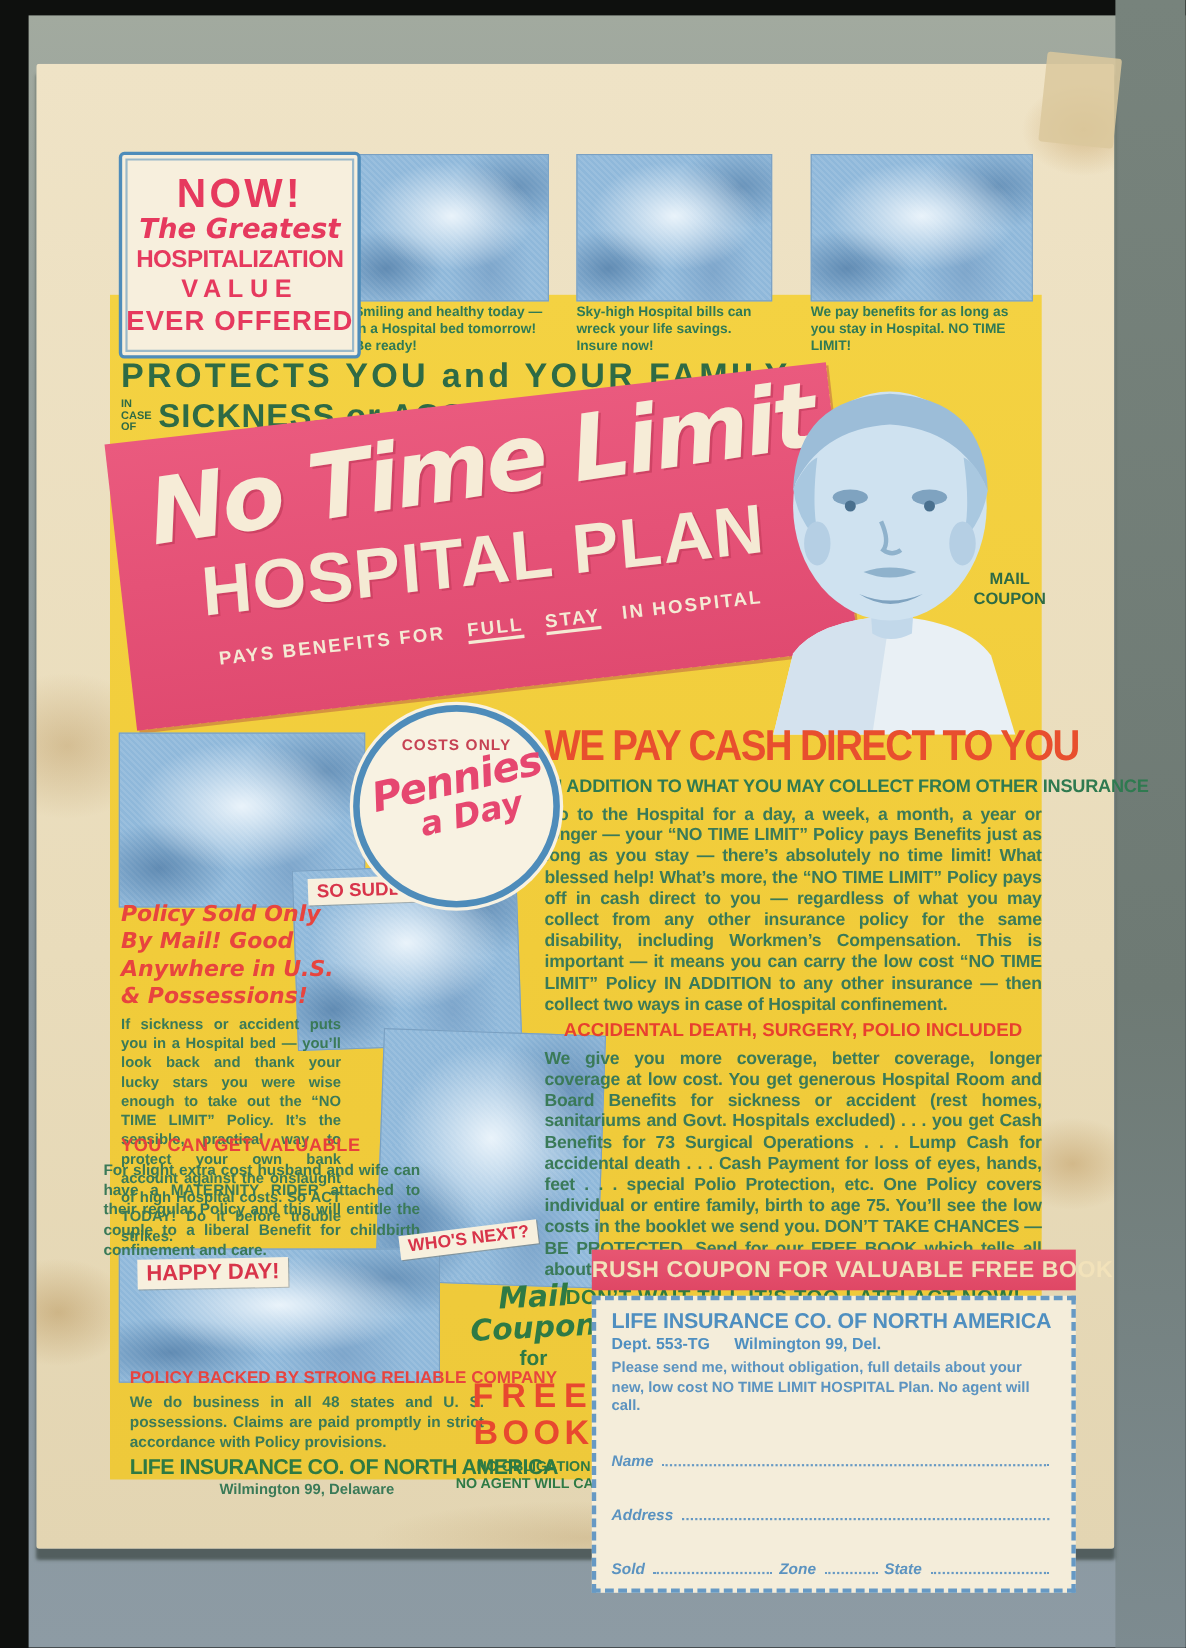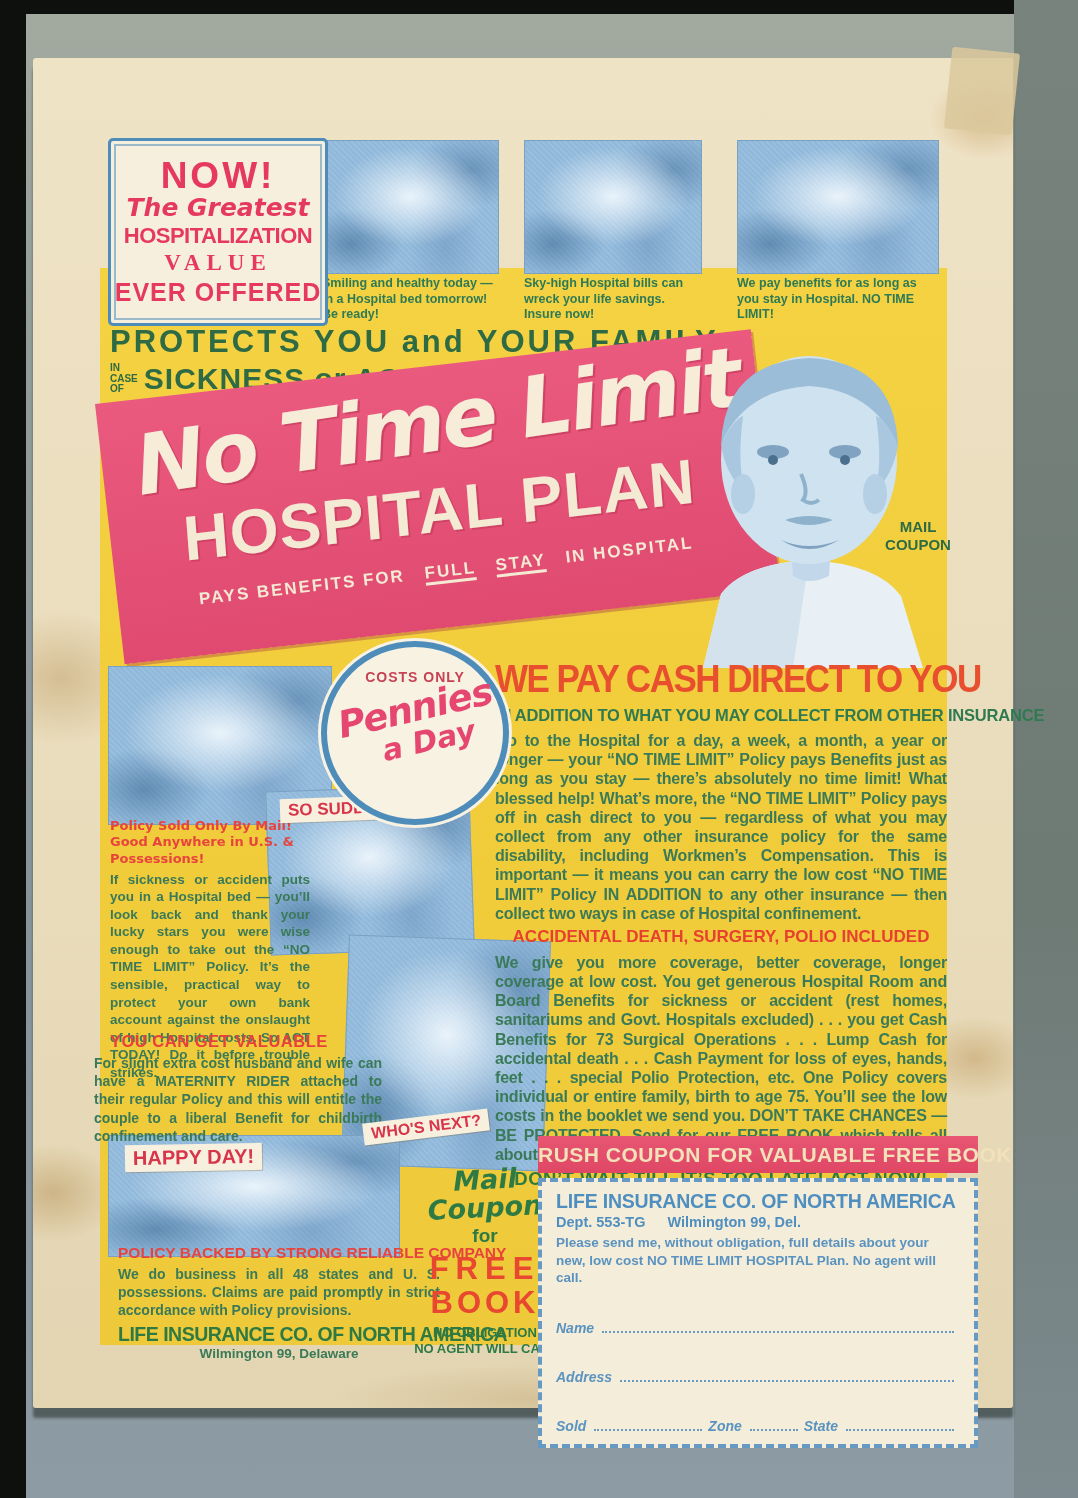--- a/index.html
+++ b/index.html
@@ -26,21 +26,21 @@
 
   
   .now-box{position:absolute;left:75px;top:80px;width:214px;height:182px;
     background:#f7efdd;border:3px solid #4e8cba;border-radius:5px;
     box-shadow:inset 0 0 0 3px #f7efdd, inset 0 0 0 5px rgba(78,140,186,.55);
     display:flex;flex-direction:column;justify-content:center;text-align:center;
     color:#e6395e;z-index:5;}
   .now-l1{font-size:37px;font-weight:800;letter-spacing:3px;line-height:1.0;}
   .now-l2{font-family:"DejaVu Sans",sans-serif;font-style:italic;font-weight:700;font-size:25px;line-height:1.15;}
   .now-l3{font-size:22px;font-weight:800;letter-spacing:-0.5px;line-height:1.2;}
-  .now-l4{font-size:23px;font-weight:800;letter-spacing:6px;line-height:1.2;font-family:Liberation Serif, serif;}
+  .now-l4{font-size:23px;font-weight:800;letter-spacing:6px;line-height:1.2;}
   .now-l5{font-size:25px;font-weight:800;letter-spacing:1px;line-height:1.2;}
 
   
   .photo{position:absolute;background-color:#8fb8da;border:1px solid #7aa0c2;
     background-image:
       radial-gradient(ellipse 60% 52% at 50% 42%, rgba(238,246,252,.95), rgba(238,246,252,0) 72%),
       radial-gradient(ellipse 42% 38% at 16% 78%, rgba(64,108,152,.6), transparent 70%),
       radial-gradient(ellipse 46% 40% at 84% 22%, rgba(64,108,152,.5), transparent 72%),
       radial-gradient(ellipse 30% 60% at 70% 80%, rgba(110,150,190,.55), transparent 70%),
       repeating-linear-gradient(45deg, rgba(255,255,255,.10) 0 2px, transparent 2px 4px);}
@@ -87,22 +87,22 @@
   .cash-headline{font-size:35px;font-weight:800;color:#e84f2e;letter-spacing:-1.5px;
     transform:scale(1,1.12);transform-origin:left top;white-space:nowrap;}
   .cash-subhead{margin-top:10px;font-size:16.5px;font-weight:800;color:#2f7a50;letter-spacing:-0.2px;white-space:nowrap;}
   .para{margin-top:6px;font-size:16px;font-weight:700;color:#3a7a58;line-height:1.2;
     text-align:justify;letter-spacing:-0.2px;}
   .accidental{margin-top:4px;font-size:17px;font-weight:800;color:#e8402e;text-align:center;white-space:nowrap;}
   .act-now{margin-top:4px;font-size:18.5px;font-weight:800;color:#2f7a3e;text-align:center;letter-spacing:0.5px;white-space:nowrap;}
 
   
   .sold-block{position:absolute;left:77px;top:760px;width:200px;z-index:4;}
-  .sold-head{font-family:"DejaVu Sans",sans-serif;font-weight:700;
-    font-size:13px;color:#e8443e;line-height:1.25;}
+  .sold-head{font-family:"DejaVu Sans",sans-serif;font-style:italic;font-weight:700;
+    font-size:20px;color:#e8443e;line-height:1.25;}
   .sold-para{margin-top:4px;font-size:13.5px;font-weight:700;color:#3a7a58;line-height:1.3;text-align:justify;}
   .maternity-head{position:absolute;left:77px;top:974px;width:290px;
     font-size:16.5px;font-weight:800;color:#e8403c;letter-spacing:0.5px;z-index:4;}
   .maternity-para{position:absolute;left:61px;top:996px;width:288px;
     font-size:14px;font-weight:700;color:#3a7a58;line-height:1.3;text-align:justify;z-index:4;}
 
   
   .photo-sudden{left:235px;top:730px;width:202px;height:162px;transform:rotate(-2deg);z-index:3;}
   .photo-surgery{left:312px;top:880px;width:200px;height:228px;transform:rotate(2deg);z-index:3;}
   .photo-happy{left:75px;top:1077px;width:290px;height:120px;z-index:3;}

